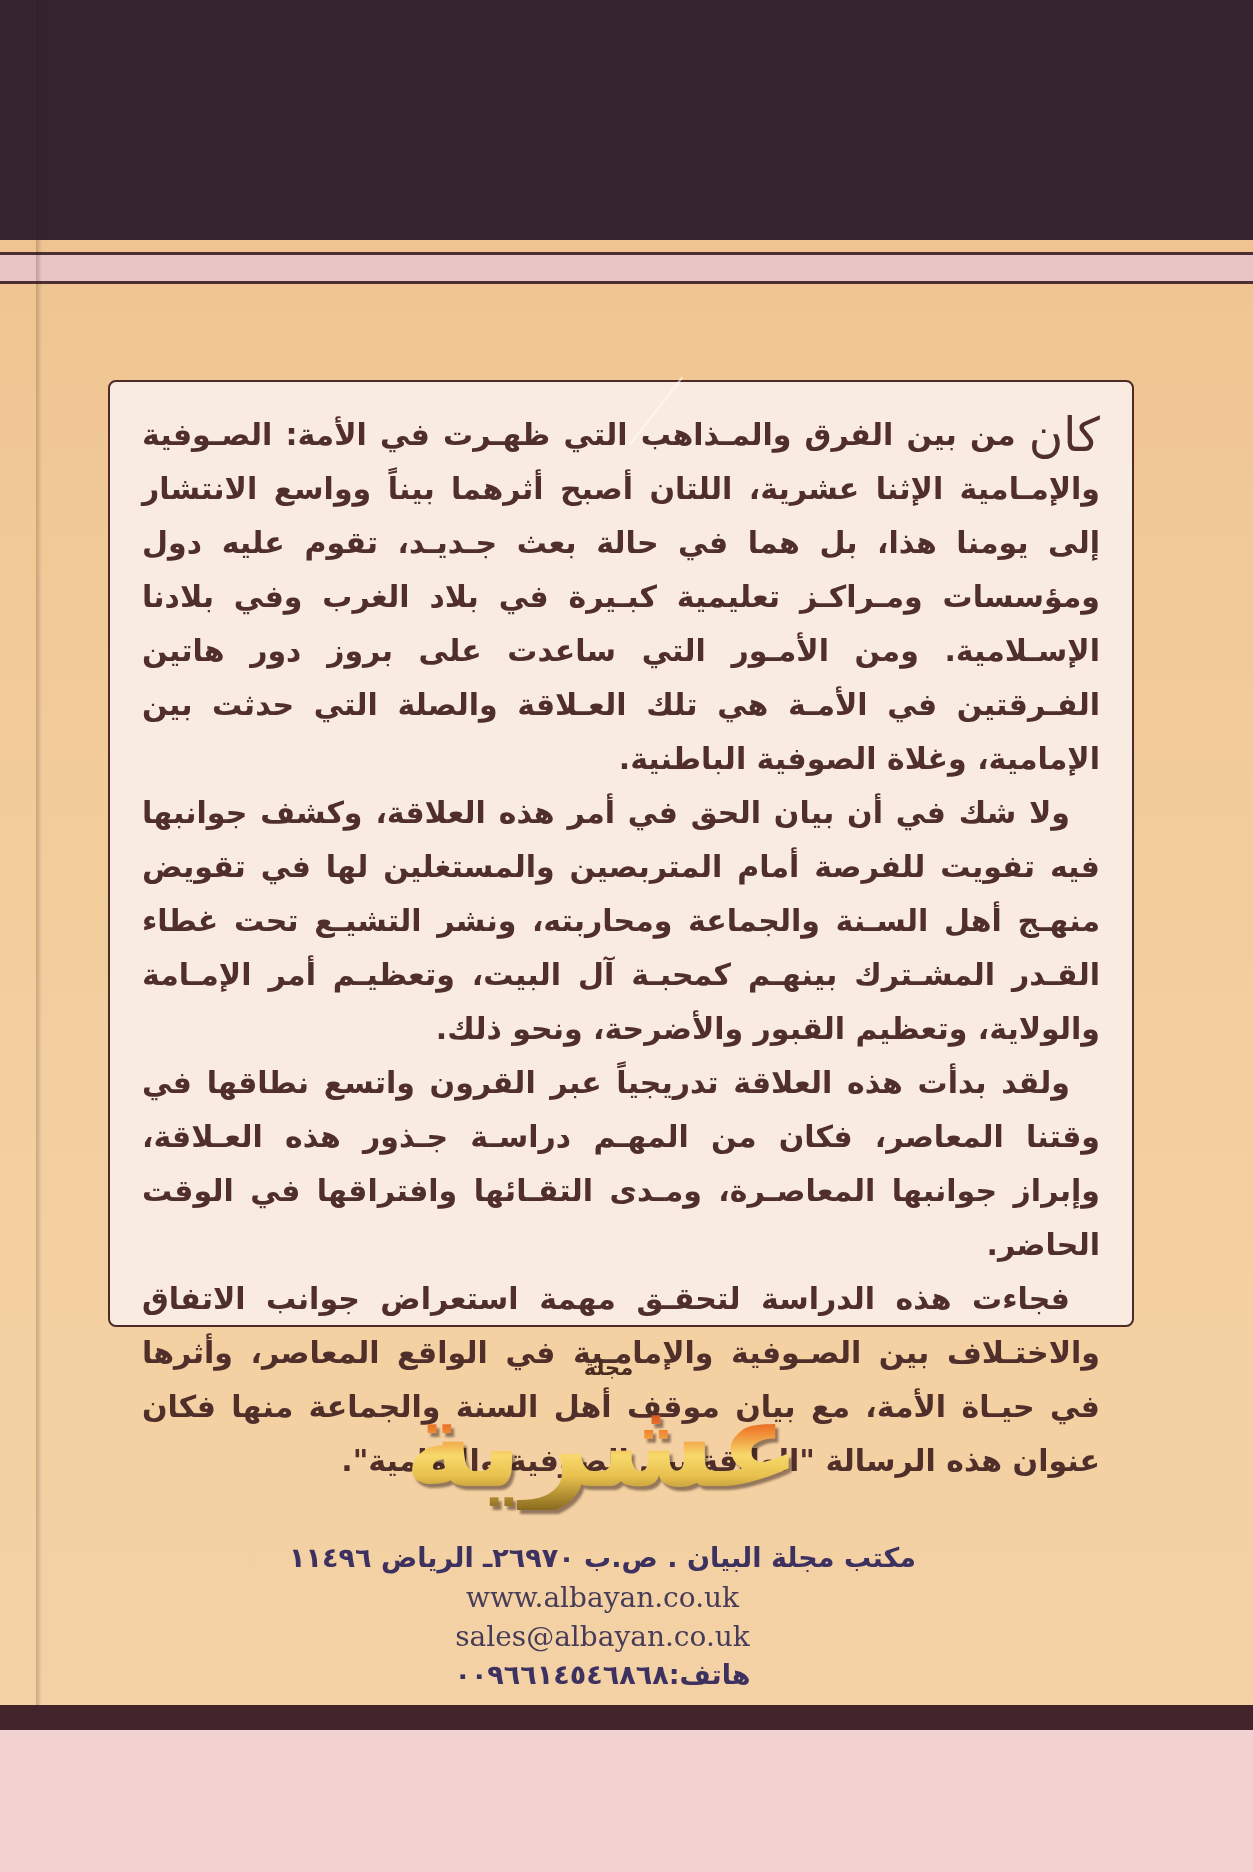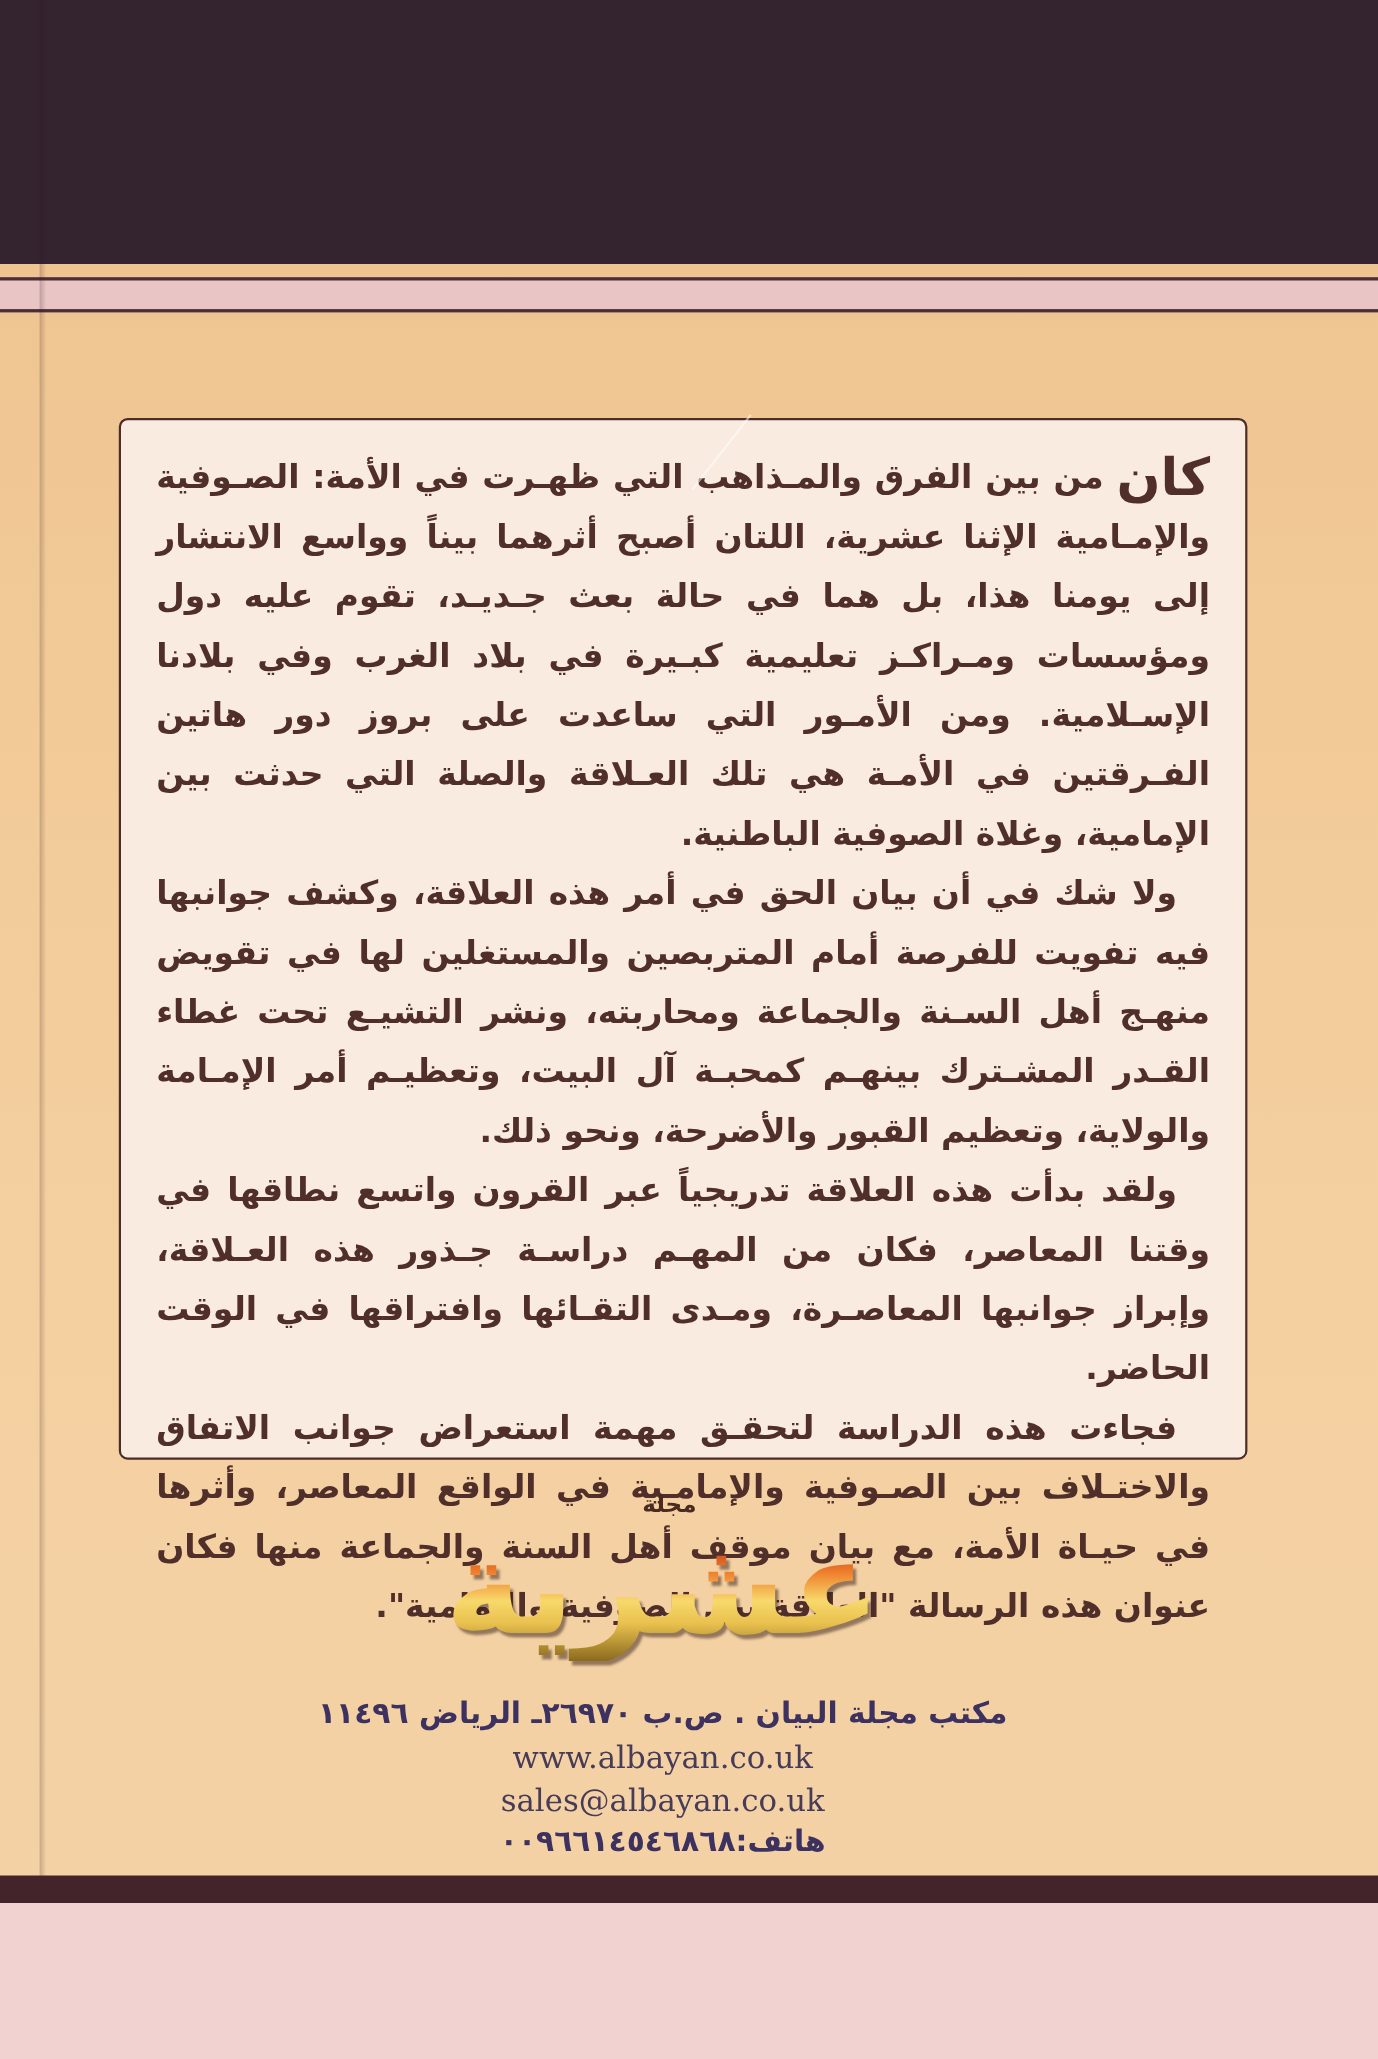--- a/index.html
+++ b/index.html
@@ -28,21 +28,21 @@
     box-sizing:border-box;
     background:#f9ebdf;
     border:2px solid #4d2c28;border-radius:8px;
     padding:26px 32px 18px 32px;
     color:#502f2b;
     font-size:30px;font-weight:700;line-height:54px;
     text-align:justify;
   }
   .para{margin:0;}
   .para.indent{text-indent:30px;}
-  .lead{font-size:47px;line-height:1;font-weight:700;vertical-align:-6px;letter-spacing:1px;}
+  .lead{font-size:47px;line-height:1;font-weight:400;vertical-align:-6px;letter-spacing:1px;}
   
   .scratch{
     position:absolute;left:655px;top:368px;width:2px;height:86px;
     background:rgba(255,255,255,.55);transform:rotate(38deg);
   }
   
   .logo{position:absolute;left:0;top:1356px;width:1253px;text-align:center;transform:translateX(-24px);}
   .logo-kicker{
     font-size:21px;font-weight:700;color:#4a2b20;margin-bottom:0px;
     transform:translateX(6px);

